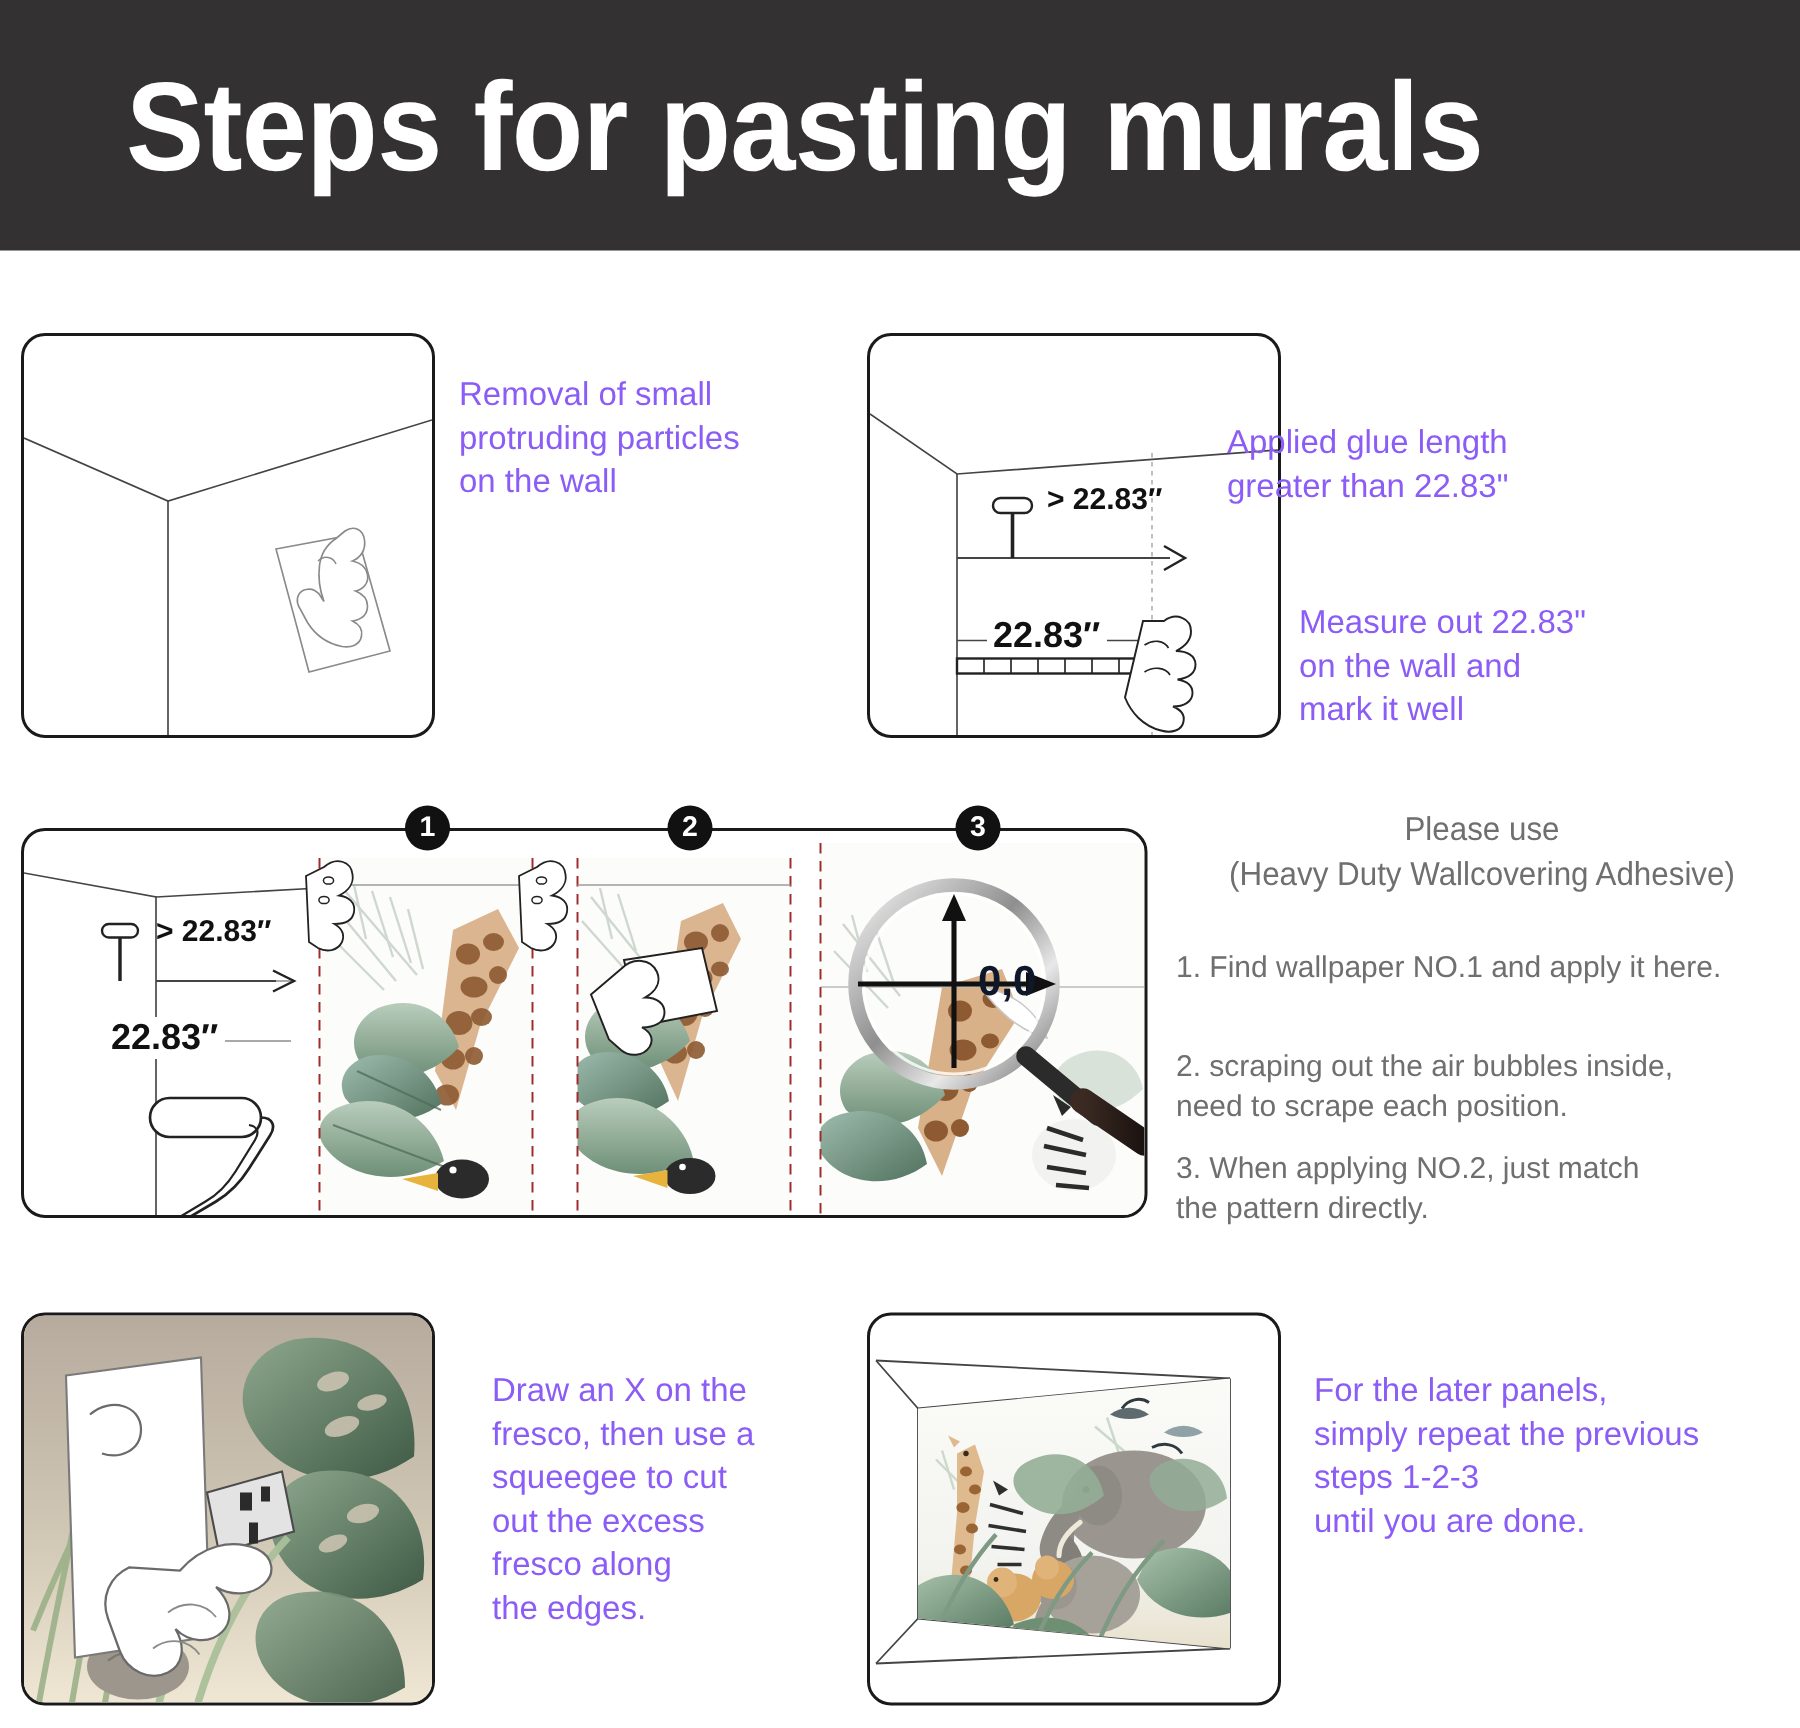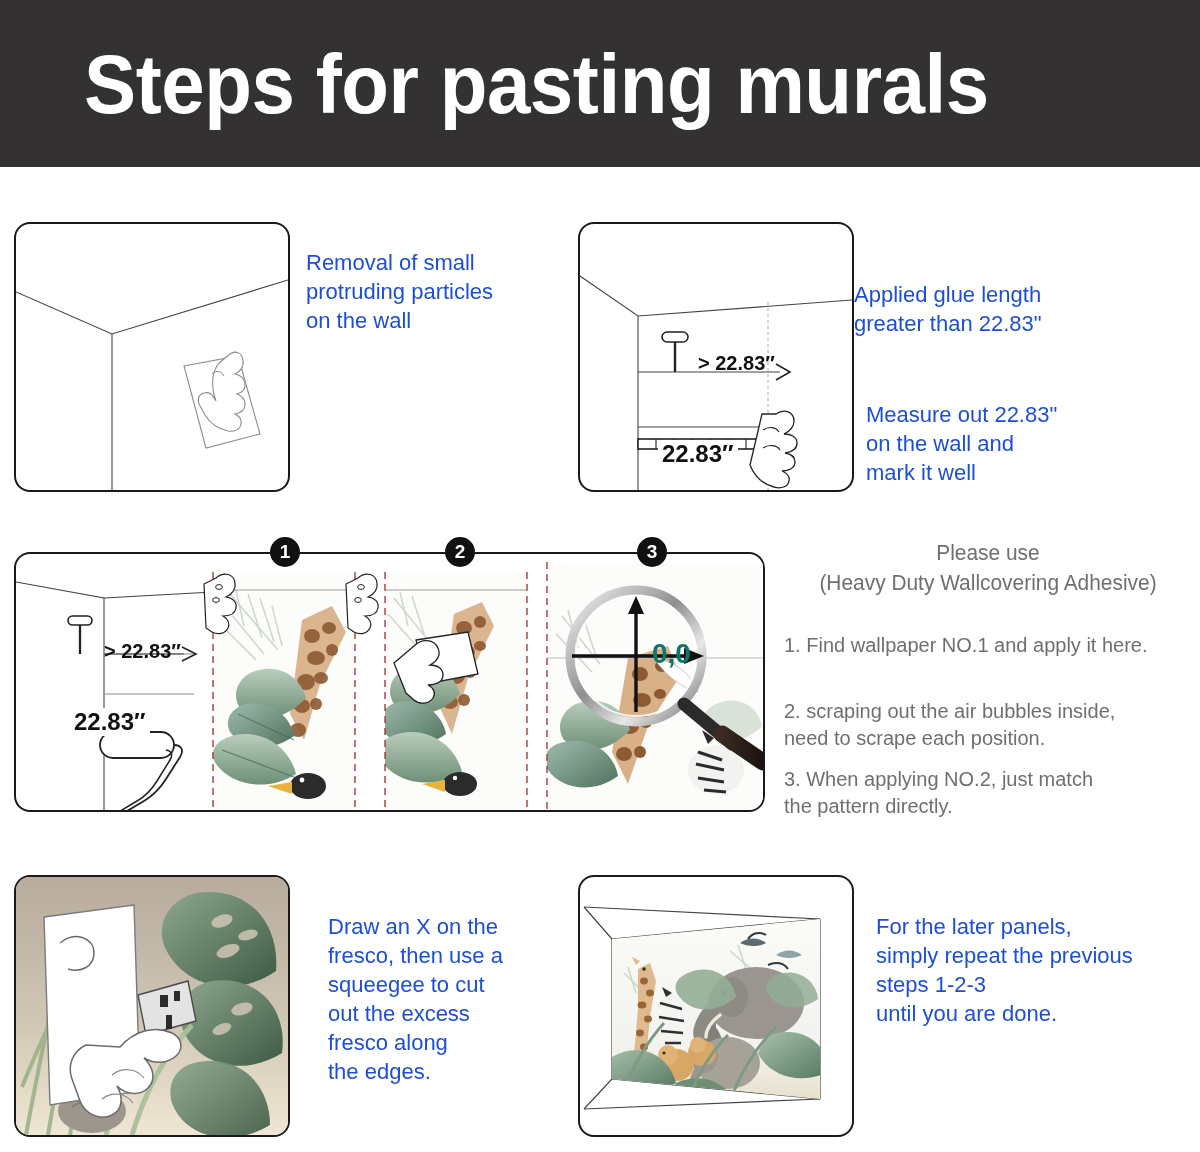--- a/index.html
+++ b/index.html
@@ -26,32 +26,31 @@
   
   .panel {
     position:absolute;
     border:2px solid #1a1a1a;
     border-radius:16px;
     background:#ffffff;
     overflow:hidden;
   }
   .caption {
     position:absolute;
-    color:#1d4ed8;
+    color:#8b5cf6;
     font-size:22px;
     line-height:29px;
     white-space:pre-line;
   }
   .dim-label {
     position:absolute;
     color:#111;
     font-size:20px;
     font-weight:bold;
     white-space:nowrap;
-    margin-top:30px;
   }
 
   
   #panel-wall-clean { left:14px; top:222px; width:276px; height:270px; }
   #panel-glue-measure { left:578px; top:222px; width:276px; height:270px; }
 
   
   #panel-apply-strip { left:14px; top:552px; width:751px; height:260px; }
 
   
@@ -138,21 +137,21 @@
 
     <path d="M196,190 c8,-6 18,-2 18,7 c0,6 -4,10 -10,13 c7,0 13,3 13,9 c0,6 -5,9 -12,10
              c6,1 10,4 10,9 c0,6 -6,9 -13,9 c5,2 8,5 7,10 c-1,6 -8,8 -15,6
              c-12,-3 -20,-12 -24,-22 l12,-51 z" fill="#ffffff" stroke="#222" stroke-width="1.3"></path>
     <path d="M183,206 c6,-4 13,-3 16,2" fill="none" stroke="#222" stroke-width="1.1"></path>
     <path d="M183,224 c6,-4 14,-3 17,2" fill="none" stroke="#222" stroke-width="1.1"></path>
   </svg>
   <div class="dim-label" style="left:118px; top:98px;">&gt; 22.83″</div>
   <div class="dim-label" style="left:78px; top:186px; font-size:24px; background:#fff; padding:0 4px;">22.83″</div>
 </div>
-<div class="caption" style="left:854px; top:280px; width:320px;">Applied glue length
+<div class="caption" style="left:818px; top:280px; width:320px;">Applied glue length
 greater than 22.83"</div>
 <div class="caption" style="left:866px; top:400px; width:320px;">Measure out 22.83"
 on the wall and
 mark it well</div>
 
 <div class="panel" id="panel-apply-strip">
   <svg width="747" height="256" viewBox="0 0 747 256">
     <defs>
       <linearGradient id="leafA" x1="0" y1="0" x2="0" y2="1">
         <stop offset="0%" stop-color="#b9cdbc"></stop>
@@ -329,21 +328,21 @@
     <path d="M612,60 L620,42 L628,60 Z" fill="#111"></path>
     <path d="M556,102 L676,102" fill="none" stroke="#111" stroke-width="3.4"></path>
     <path d="M668,94 L688,102 L668,110 Z" fill="#111"></path>
 
     <path d="M668,150 L716,190" stroke="#2b2b2b" stroke-width="13" stroke-linecap="round" fill="none"></path>
     <path d="M706,180 L747,208" stroke="url(#handleGrad)" stroke-width="17" stroke-linecap="round" fill="none"></path>
   </svg>
 
   <div class="dim-label" style="left:88px; top:56px;">&gt; 22.83″</div>
   <div class="dim-label" style="left:54px; top:124px; font-size:24px; background:#fff; padding:0 4px;">22.83″</div>
-  <div style="position:absolute; left:636px; top:84px; font-size:28px; font-weight:bold; color:#0f766e;">0,0</div>
+  <div style="position:absolute; left:636px; top:84px; font-size:28px; font-weight:bold; color:#0f172a;">0,0</div>
 </div>
 
 <div class="step-badge" style="left:270px; top:537px;">1</div>
 <div class="step-badge" style="left:445px; top:537px;">2</div>
 <div class="step-badge" style="left:637px; top:537px;">3</div>
 
 <div id="adhesive-heading">
   <div>Please use</div>
   <div>(Heavy Duty Wallcovering Adhesive)</div>
 </div>

